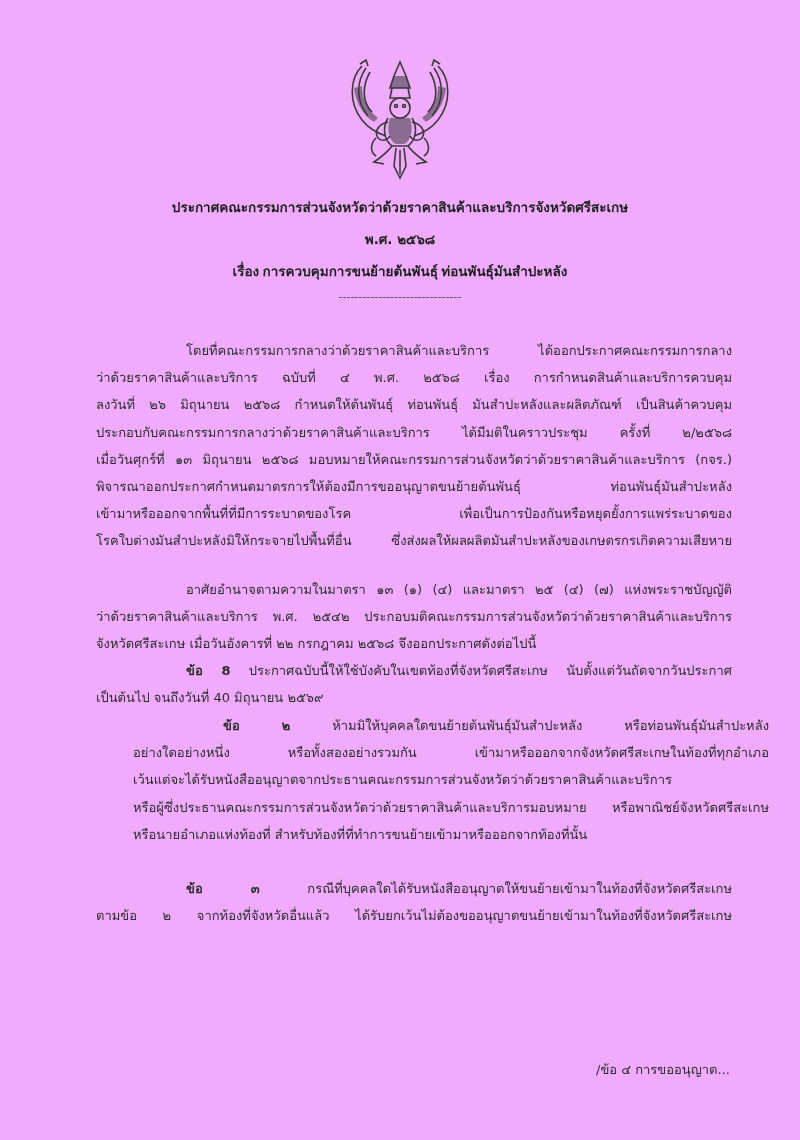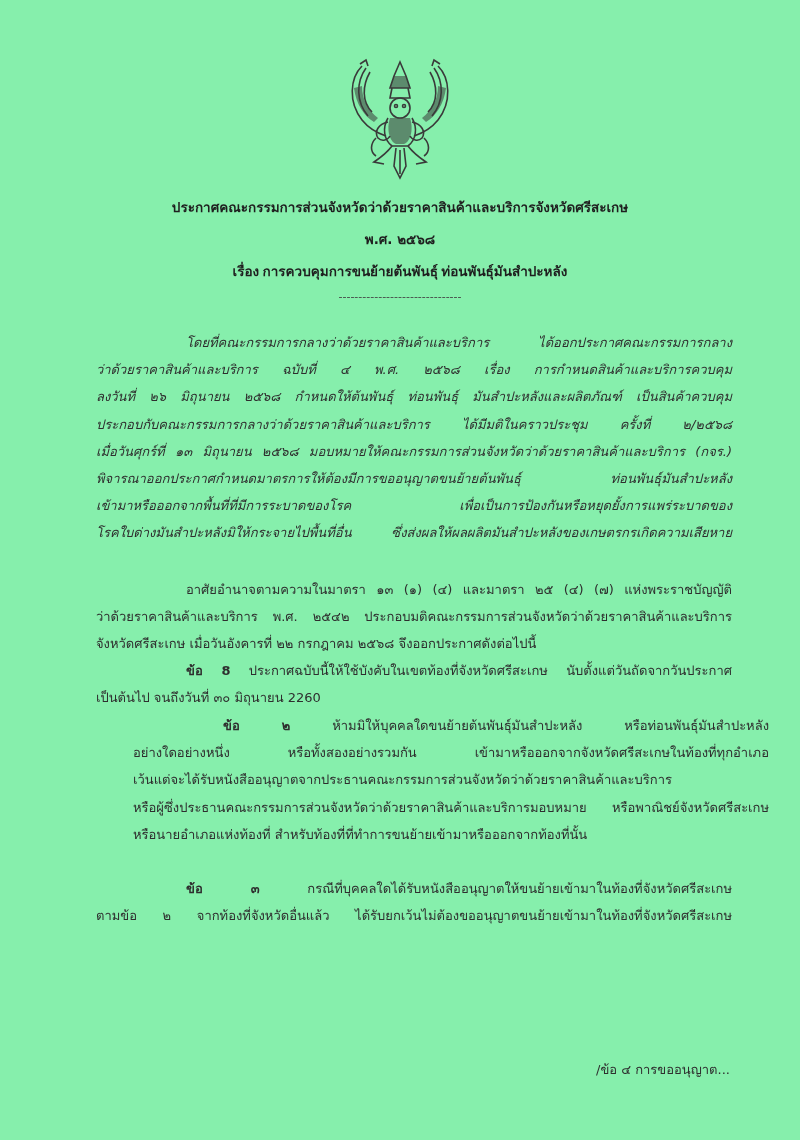--- a/index.html
+++ b/index.html
@@ -12,21 +12,21 @@
       height: 1140px;
       position: relative;
       overflow: hidden;
       font-family: "DejaVu Sans", "Liberation Sans", sans-serif;
       color: #2a2a2a;
     }
     .page {
       position: absolute;
       left: 0; top: 0;
       width: 800px; height: 1140px;
-      background: #86efac;
+      background: #f0abfc;
     }
     .emblem {
       position: absolute;
       left: 340px;
       top: 58px;
       width: 120px;
       height: 122px;
     }
     .header {
       position: absolute;
@@ -71,21 +71,21 @@
     }
     .line.last {
       text-align-last: left;
     }
     .line.indent {
       padding-left: 90px;
     }
     .clause {
       font-weight: bold;
     }
-    .p1 { top: 329px; font-style: italic; }
+    .p1 { top: 337px; }
     .p2 { top: 576px; }
     .p3 { top: 657px; }
     .p4 { top: 712px; margin-left: 37px; }
     .p5 { top: 875px; }
     .footer-cont {
       position: absolute;
       top: 1011px;
       left: 596px;
       font-size: 13px;
       color: #2e2e2e;
@@ -158,21 +158,21 @@
   </div>
 
   <div class="body-text p2">
     <span class="line indent">อาศัยอำนาจตามความในมาตรา ๑๓ (๑) (๔) และมาตรา ๒๕ (๔) (๗) แห่งพระราชบัญญัติ</span>
     <span class="line">ว่าด้วยราคาสินค้าและบริการ พ.ศ. ๒๕๔๒ ประกอบมติคณะกรรมการส่วนจังหวัดว่าด้วยราคาสินค้าและบริการ</span>
     <span class="line last">จังหวัดศรีสะเกษ เมื่อวันอังคารที่ ๒๒ กรกฎาคม ๒๕๖๘ จึงออกประกาศดังต่อไปนี้</span>
   </div>
 
   <div class="body-text p3">
     <span class="line indent"><span class="clause">ข้อ 8</span><span> ประกาศฉบับนี้ให้ใช้บังคับในเขตท้องที่จังหวัดศรีสะเกษ นับตั้งแต่วันถัดจากวันประกาศ</span></span>
-    <span class="line last">เป็นต้นไป จนถึงวันที่ ๓๐ มิถุนายน 2260</span>
+    <span class="line last">เป็นต้นไป จนถึงวันที่ 40 มิถุนายน ๒๕๖๙</span>
   </div>
 
   <div class="body-text p4">
     <span class="line indent"><span class="clause">ข้อ ๒</span><span> ห้ามมิให้บุคคลใดขนย้ายต้นพันธุ์มันสำปะหลัง หรือท่อนพันธุ์มันสำปะหลัง</span></span>
     <span class="line">อย่างใดอย่างหนึ่ง หรือทั้งสองอย่างรวมกัน เข้ามาหรือออกจากจังหวัดศรีสะเกษในท้องที่ทุกอำเภอ</span>
     <span class="line">เว้นแต่จะได้รับหนังสืออนุญาตจากประธานคณะกรรมการส่วนจังหวัดว่าด้วยราคาสินค้าและบริการ</span>
     <span class="line">หรือผู้ซึ่งประธานคณะกรรมการส่วนจังหวัดว่าด้วยราคาสินค้าและบริการมอบหมาย หรือพาณิชย์จังหวัดศรีสะเกษ</span>
     <span class="line last">หรือนายอำเภอแห่งท้องที่ สำหรับท้องที่ที่ทำการขนย้ายเข้ามาหรือออกจากท้องที่นั้น</span>
   </div>
 

